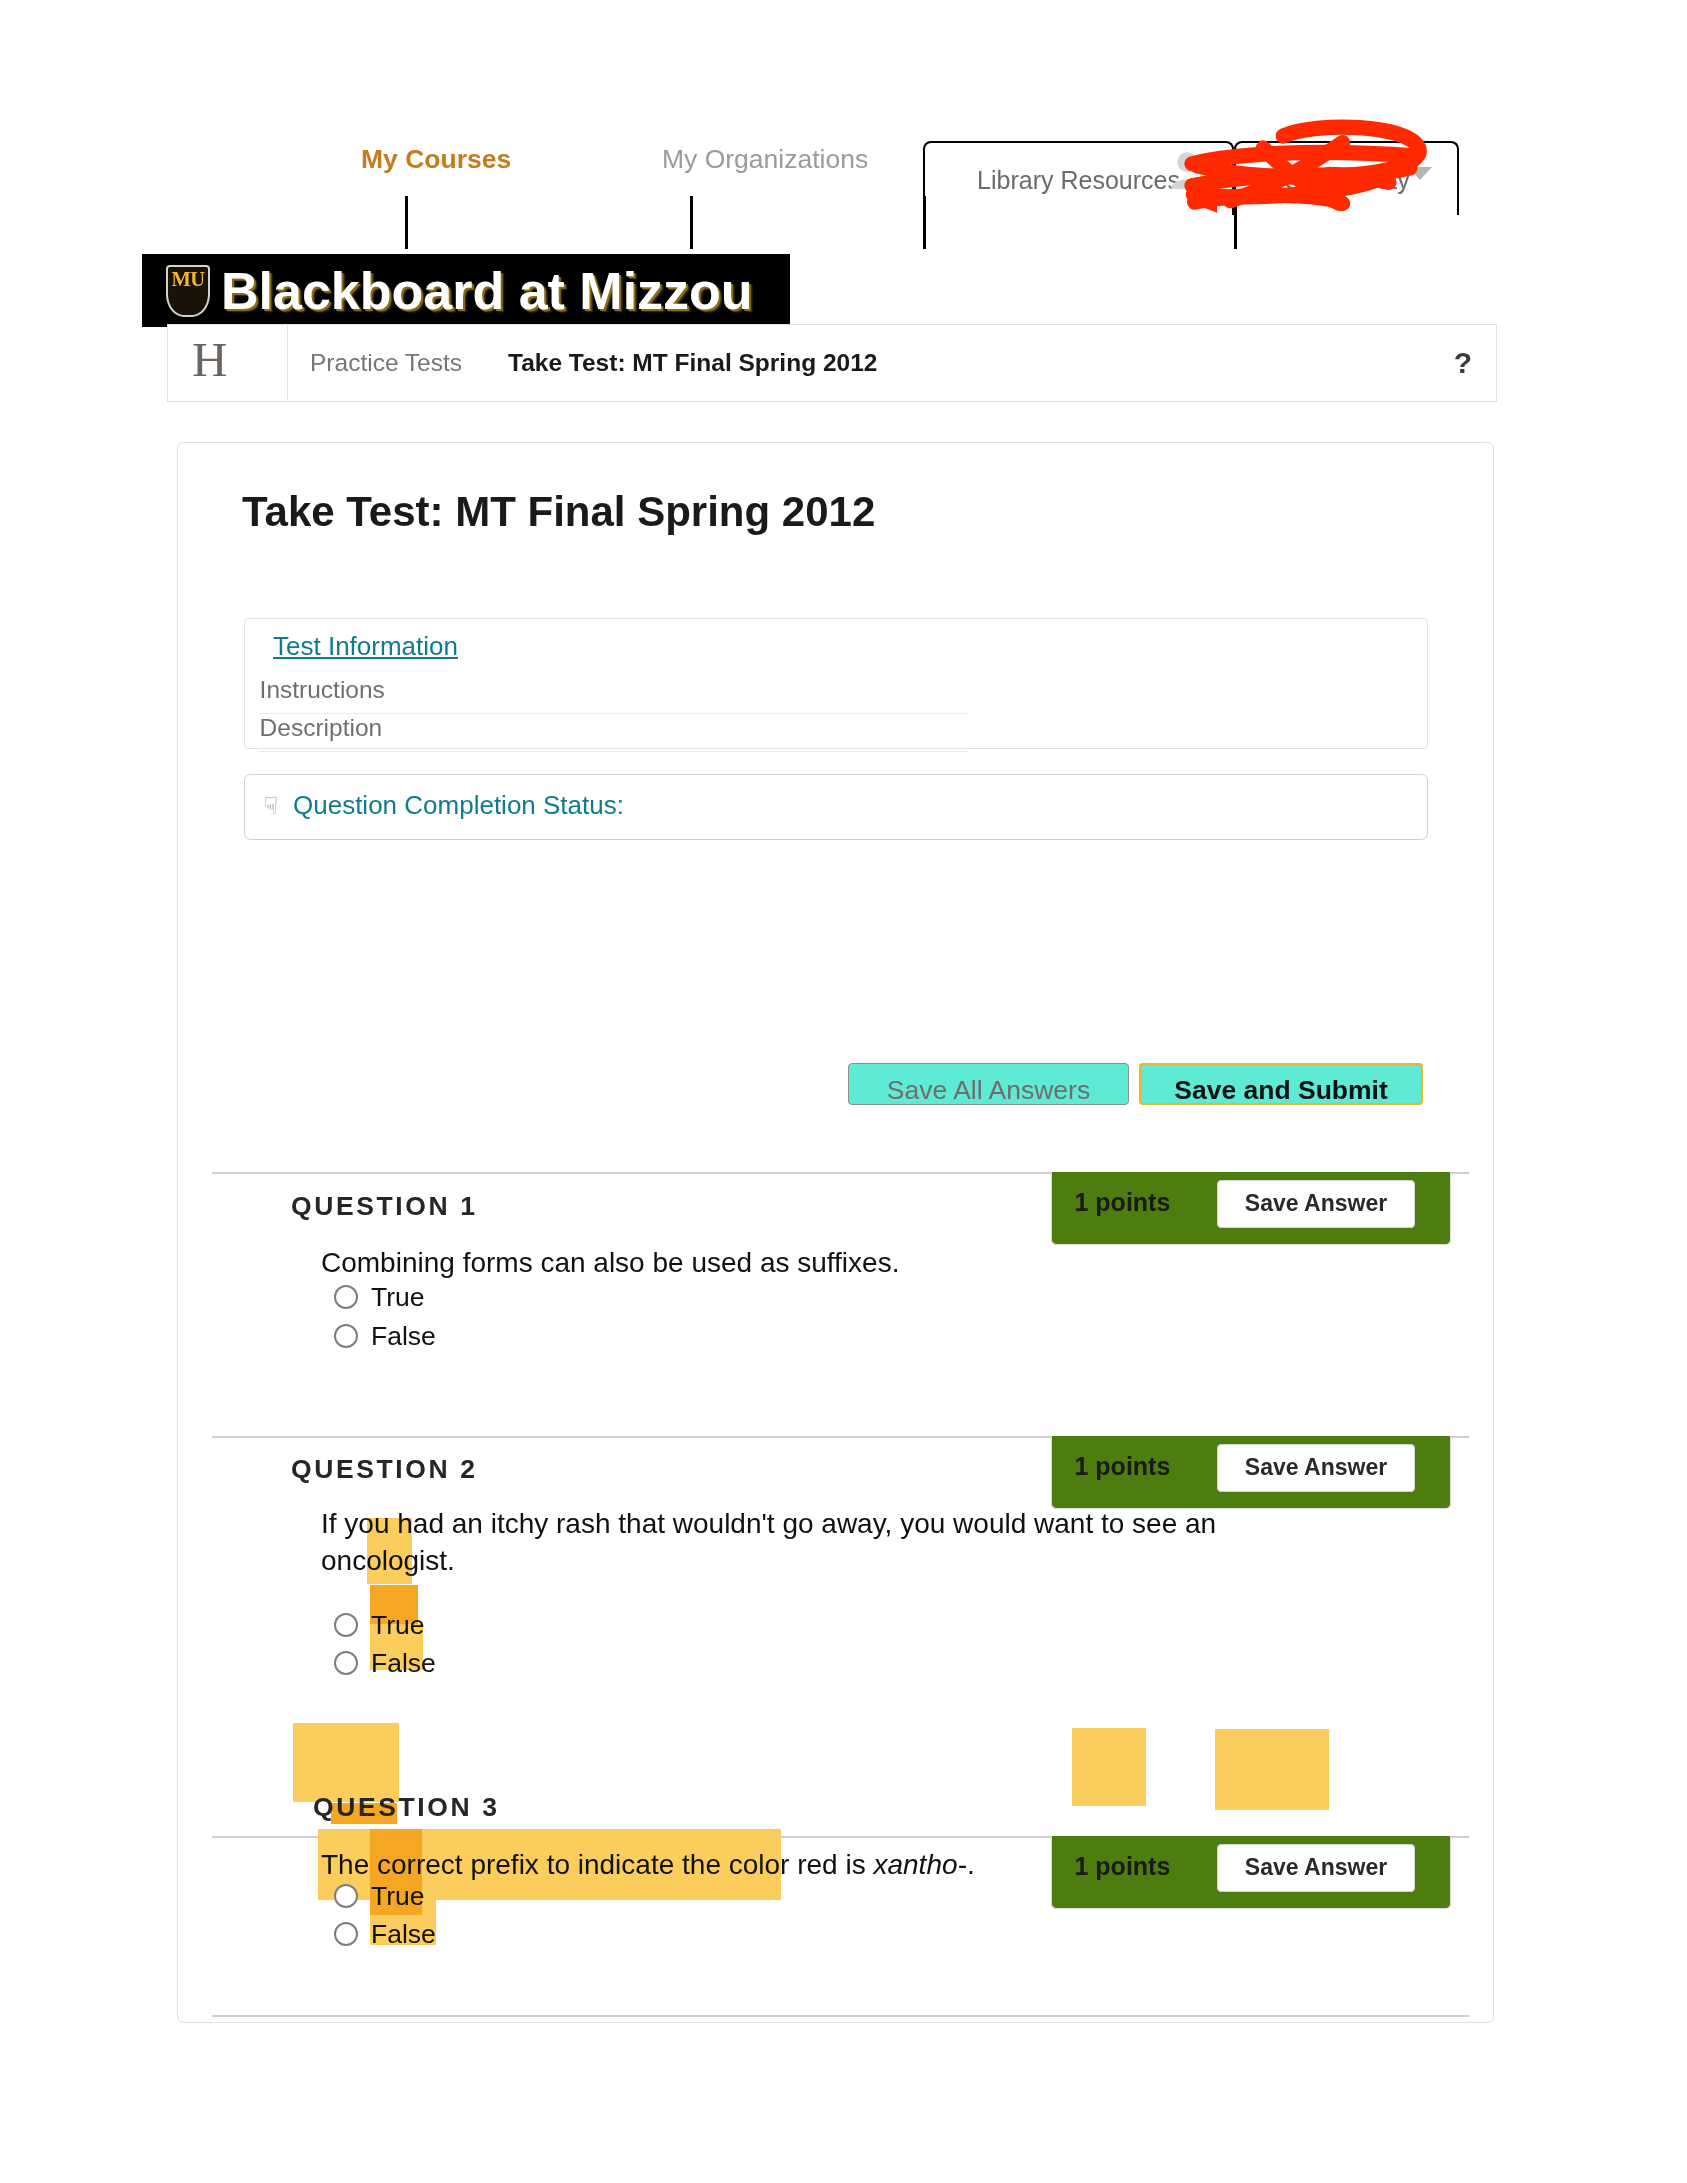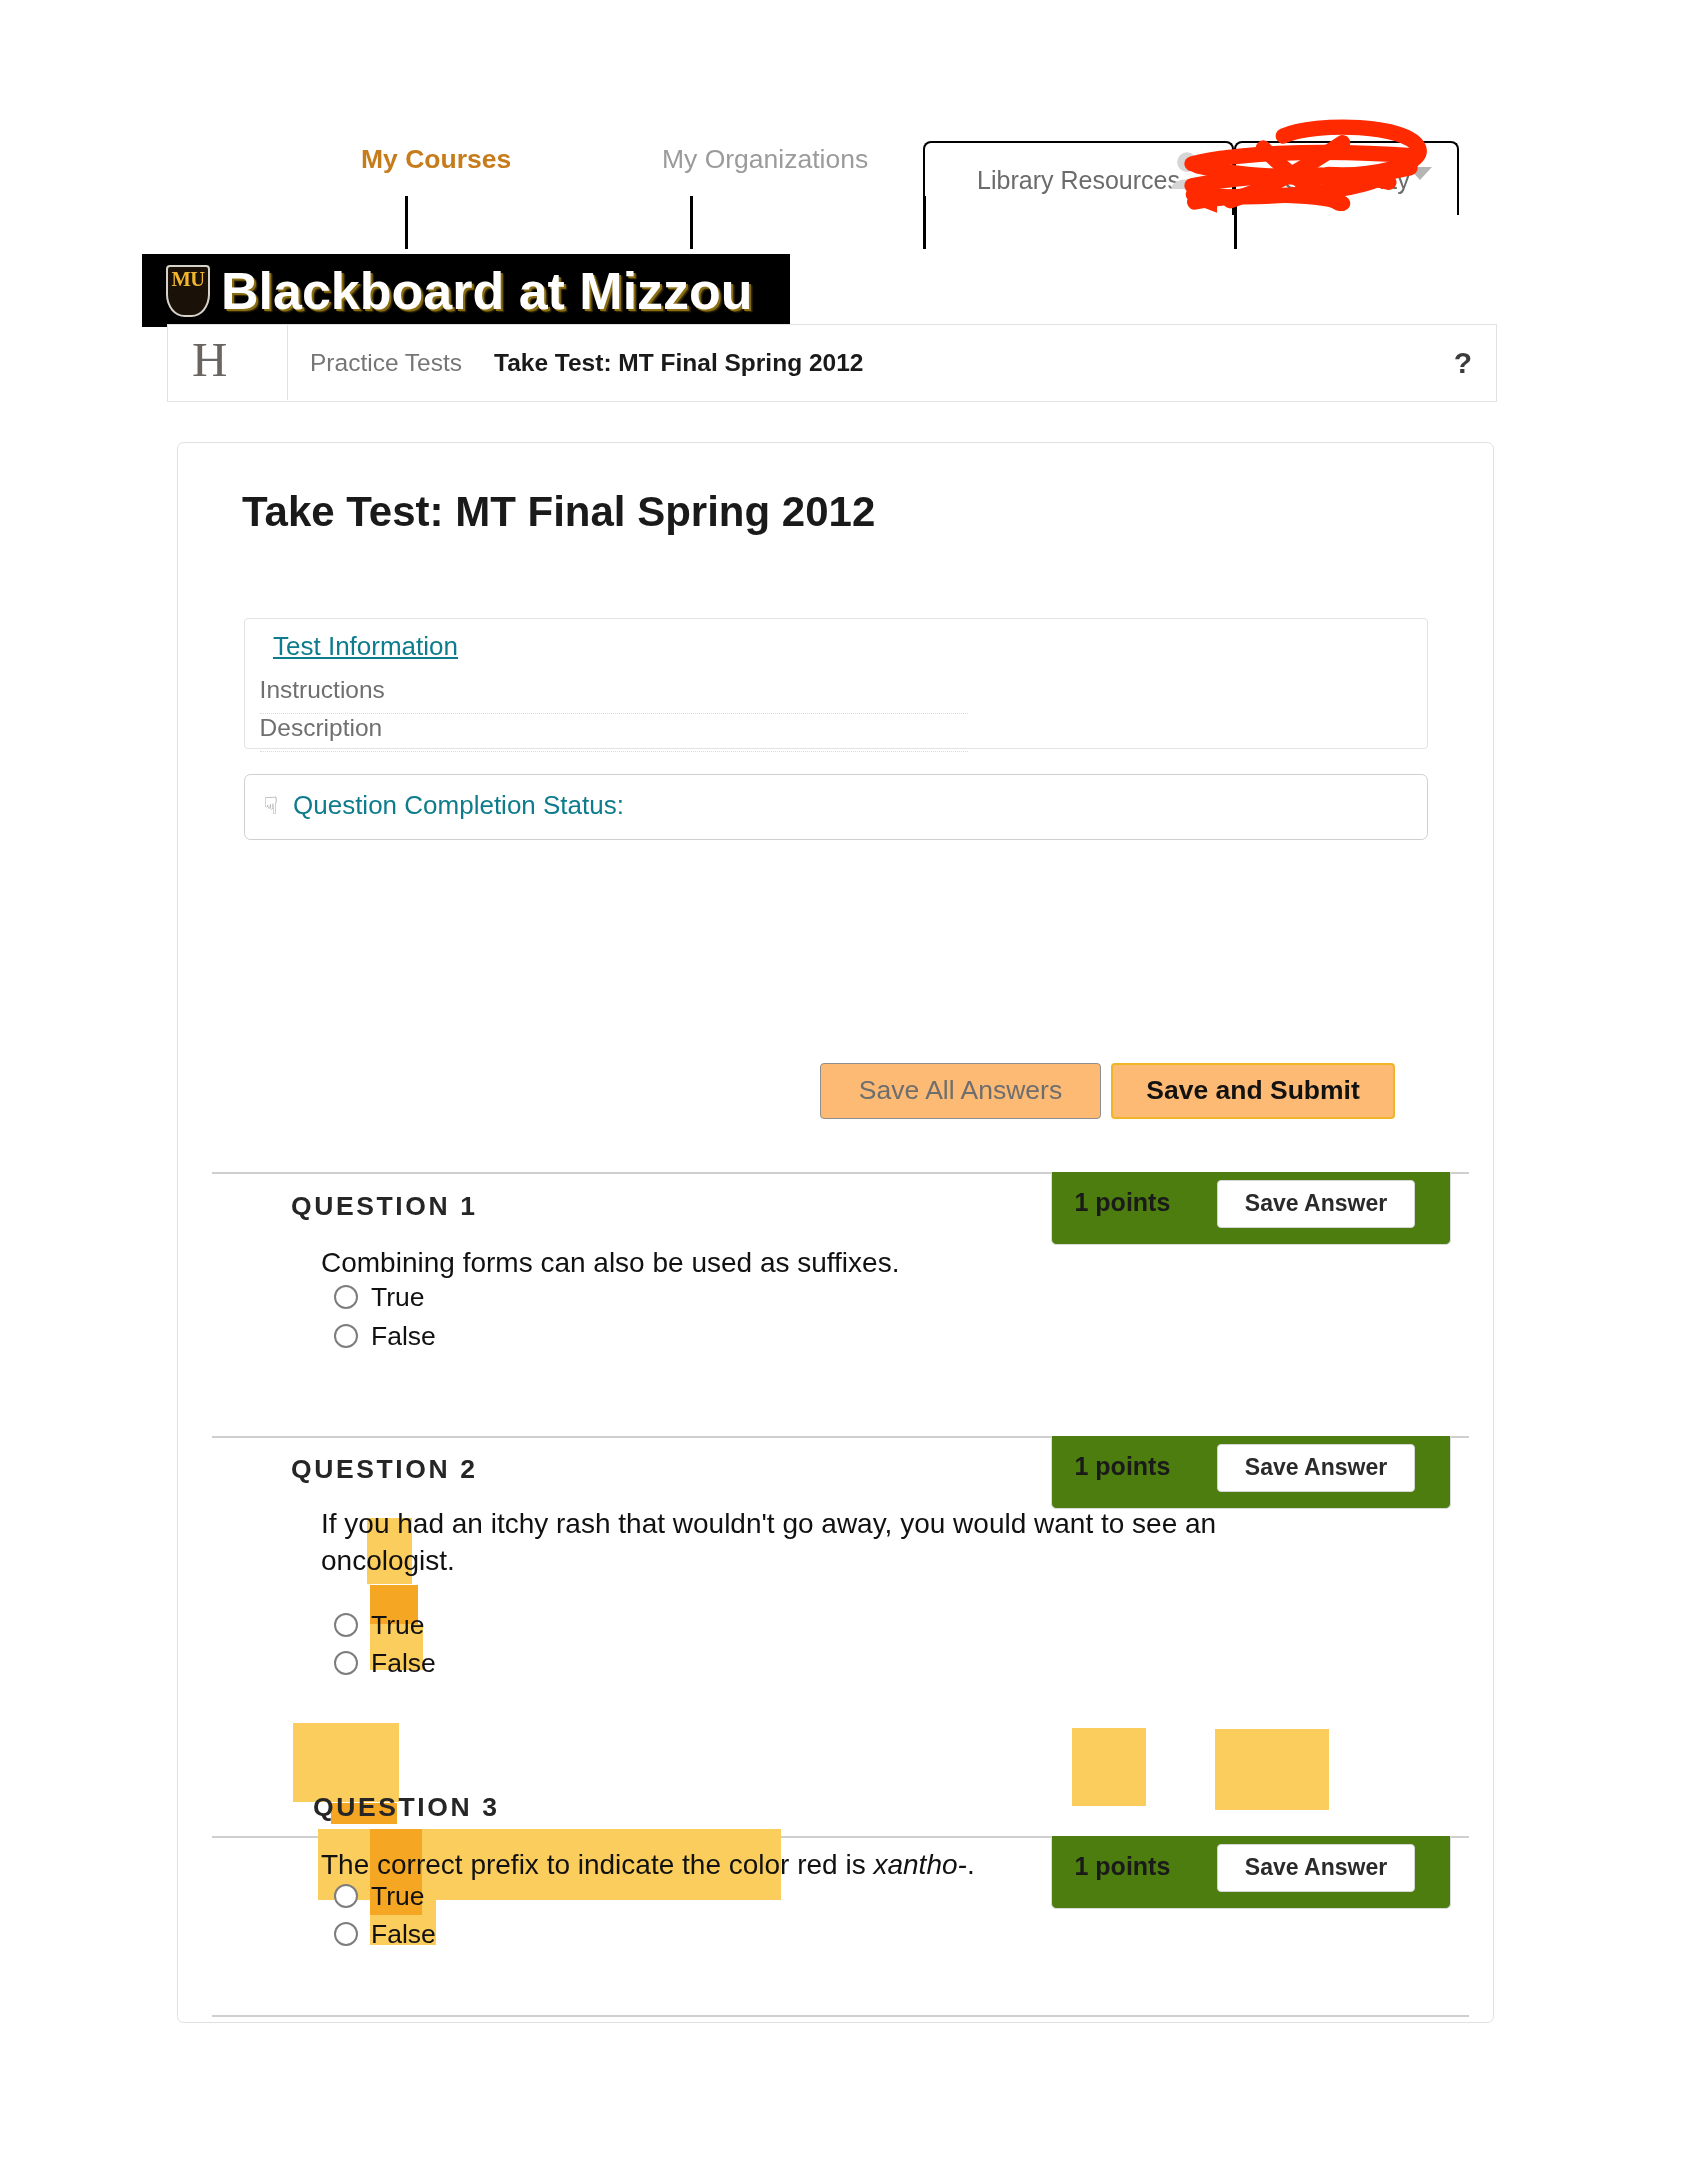--- a/index.html
+++ b/index.html
@@ -120,21 +120,21 @@
     font-size:49px;
     line-height:52px;
     color:#6b6561;
     letter-spacing:1.3px;
   }
   .crumb-items{
     position:absolute;left:142px;top:0;height:75px;line-height:75px;
     white-space:nowrap;
   }
   .crumb-link{
-    font-size:24.5px;color:#767676;margin-right:29px;
+    font-size:24.5px;color:#767676;margin-right:43px;
   }
   .crumb-current{
     font-size:24.5px;color:#1a1a1a;font-weight:bold;
   }
   .help-q{
     position:absolute;right:24px;top:0;height:75px;line-height:75px;
     font-size:30px;font-weight:bold;color:#3c3c3c;
   }
 
   
@@ -187,23 +187,24 @@
     position:absolute;left:18.5px;top:16px;
     font-size:24px;color:#8c8c8c;line-height:30px;
   }
   .qcs-label{
     position:absolute;left:48px;top:14.6px;
     font-size:26px;color:#0E7C8C;white-space:nowrap;
   }
 
   
   .btn{
-    position:absolute;height:56px;box-sizing:border-box;
+    position:absolute;height:42px;box-sizing:border-box;
     border-radius:4px;text-align:center;white-space:nowrap;
-    background:#fdba74;
+    background:#5eead4;
+    margin-left:28px;
   }
   .btn-saveall{
     left:820px;top:1063px;width:281px;
     border:1.3px solid #8e8e8e;
     font-size:26.5px;line-height:52px;color:#6e6e6e;
   }
   .btn-submit{
     left:1111px;top:1063px;width:284px;
     border:2px solid #F0B429;
     font-size:26.5px;line-height:50px;color:#121212;font-weight:bold;

